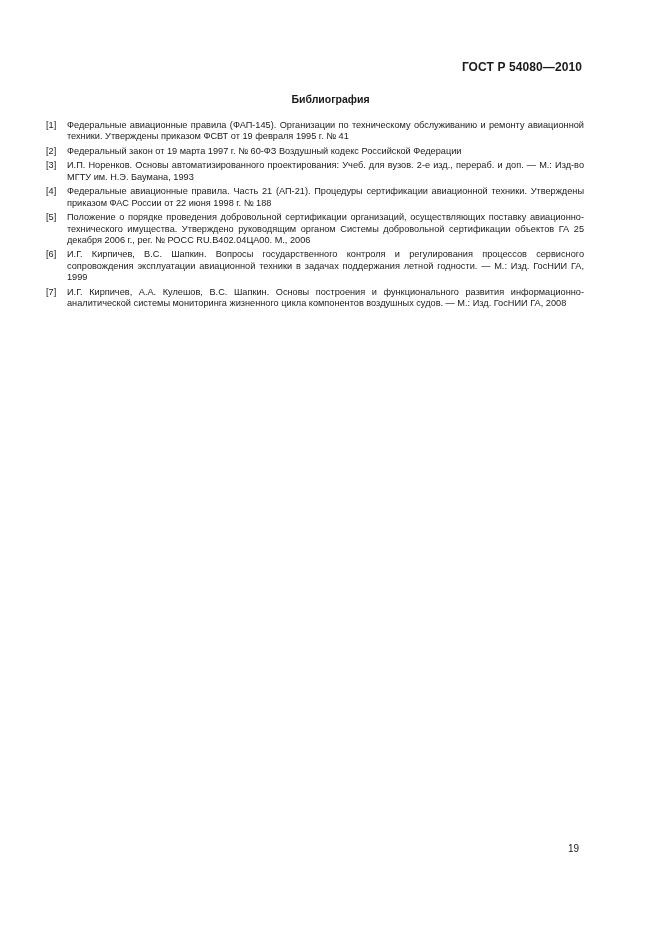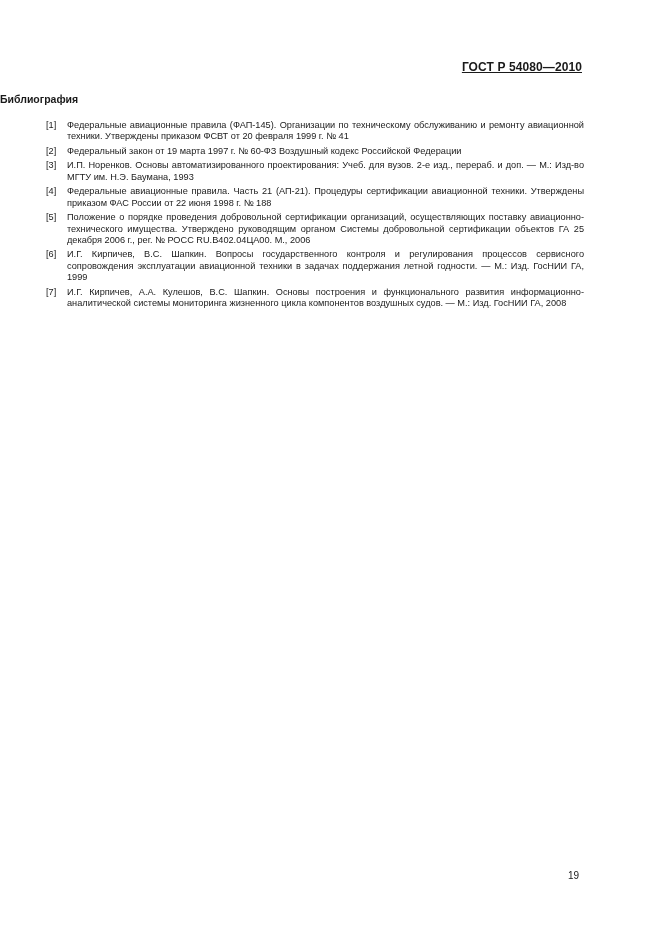--- a/index.html
+++ b/index.html
@@ -1,36 +1,36 @@
 <!DOCTYPE html>
 <html><head>
 <meta charset="utf-8">
 <style>
   html, body { margin: 0; padding: 0; background: #ffffff; }
   body { width: 661px; height: 935px; position: relative; overflow: hidden;
          font-family: "Liberation Sans", sans-serif; color: #1a1a1a; }
-  .header { position: absolute; top: 60px; right: 79px; font-weight: bold; font-size: 12px; letter-spacing: 0.1px; text-decoration: underline; }
-  .title { position: absolute; top: 93px; left: 0; width: 661px; text-align: left; font-weight: bold; font-size: 10.5px; }
+  .header { position: absolute; top: 60px; right: 79px; font-weight: bold; font-size: 12px; letter-spacing: 0.1px; }
+  .title { position: absolute; top: 93px; left: 0; width: 661px; text-align: center; font-weight: bold; font-size: 10.5px; }
   .refs { position: absolute; top: 120px; left: 46px; width: 538px; font-size: 9.2px; line-height: 11.3px; }
   .ref { display: flex; margin-bottom: 3.3px; }
   .num { width: 21px; flex: 0 0 21px; }
   .txt { flex: 1; text-align: justify; }
-  .page { position: absolute; top: 870px; left: 568px; font-size: 10px; }
+  .page { position: absolute; top: 843px; left: 568px; font-size: 10px; }
 </style>
 </head>
 <body>
 
 <div class="header">ГОСТ Р 54080—2010</div>
 
 <div class="title">Библиография</div>
 
 <div class="refs">
   <div class="ref">
     <span class="num">[1]</span>
-    <span class="txt">Федеральные авиационные правила (ФАП-145). Организации по техническому обслуживанию и ремонту авиационной техники. Утверждены приказом ФСВТ от 20 февраля 1999 г. № 41</span>
+    <span class="txt">Федеральные авиационные правила (ФАП-145). Организации по техническому обслуживанию и ремонту авиационной техники. Утверждены приказом ФСВТ от 19 февраля 1995 г. № 41</span>
   </div>
   <div class="ref">
     <span class="num">[2]</span>
     <span class="txt">Федеральный закон от 19 марта 1997 г. № 60-ФЗ Воздушный кодекс Российской Федерации</span>
   </div>
   <div class="ref">
     <span class="num">[3]</span>
     <span class="txt">И.П. Норенков. Основы автоматизированного проектирования: Учеб. для вузов. 2-е изд., перераб. и доп. — М.: Изд-во МГТУ им. Н.Э. Баумана, 1993</span>
   </div>
   <div class="ref">

